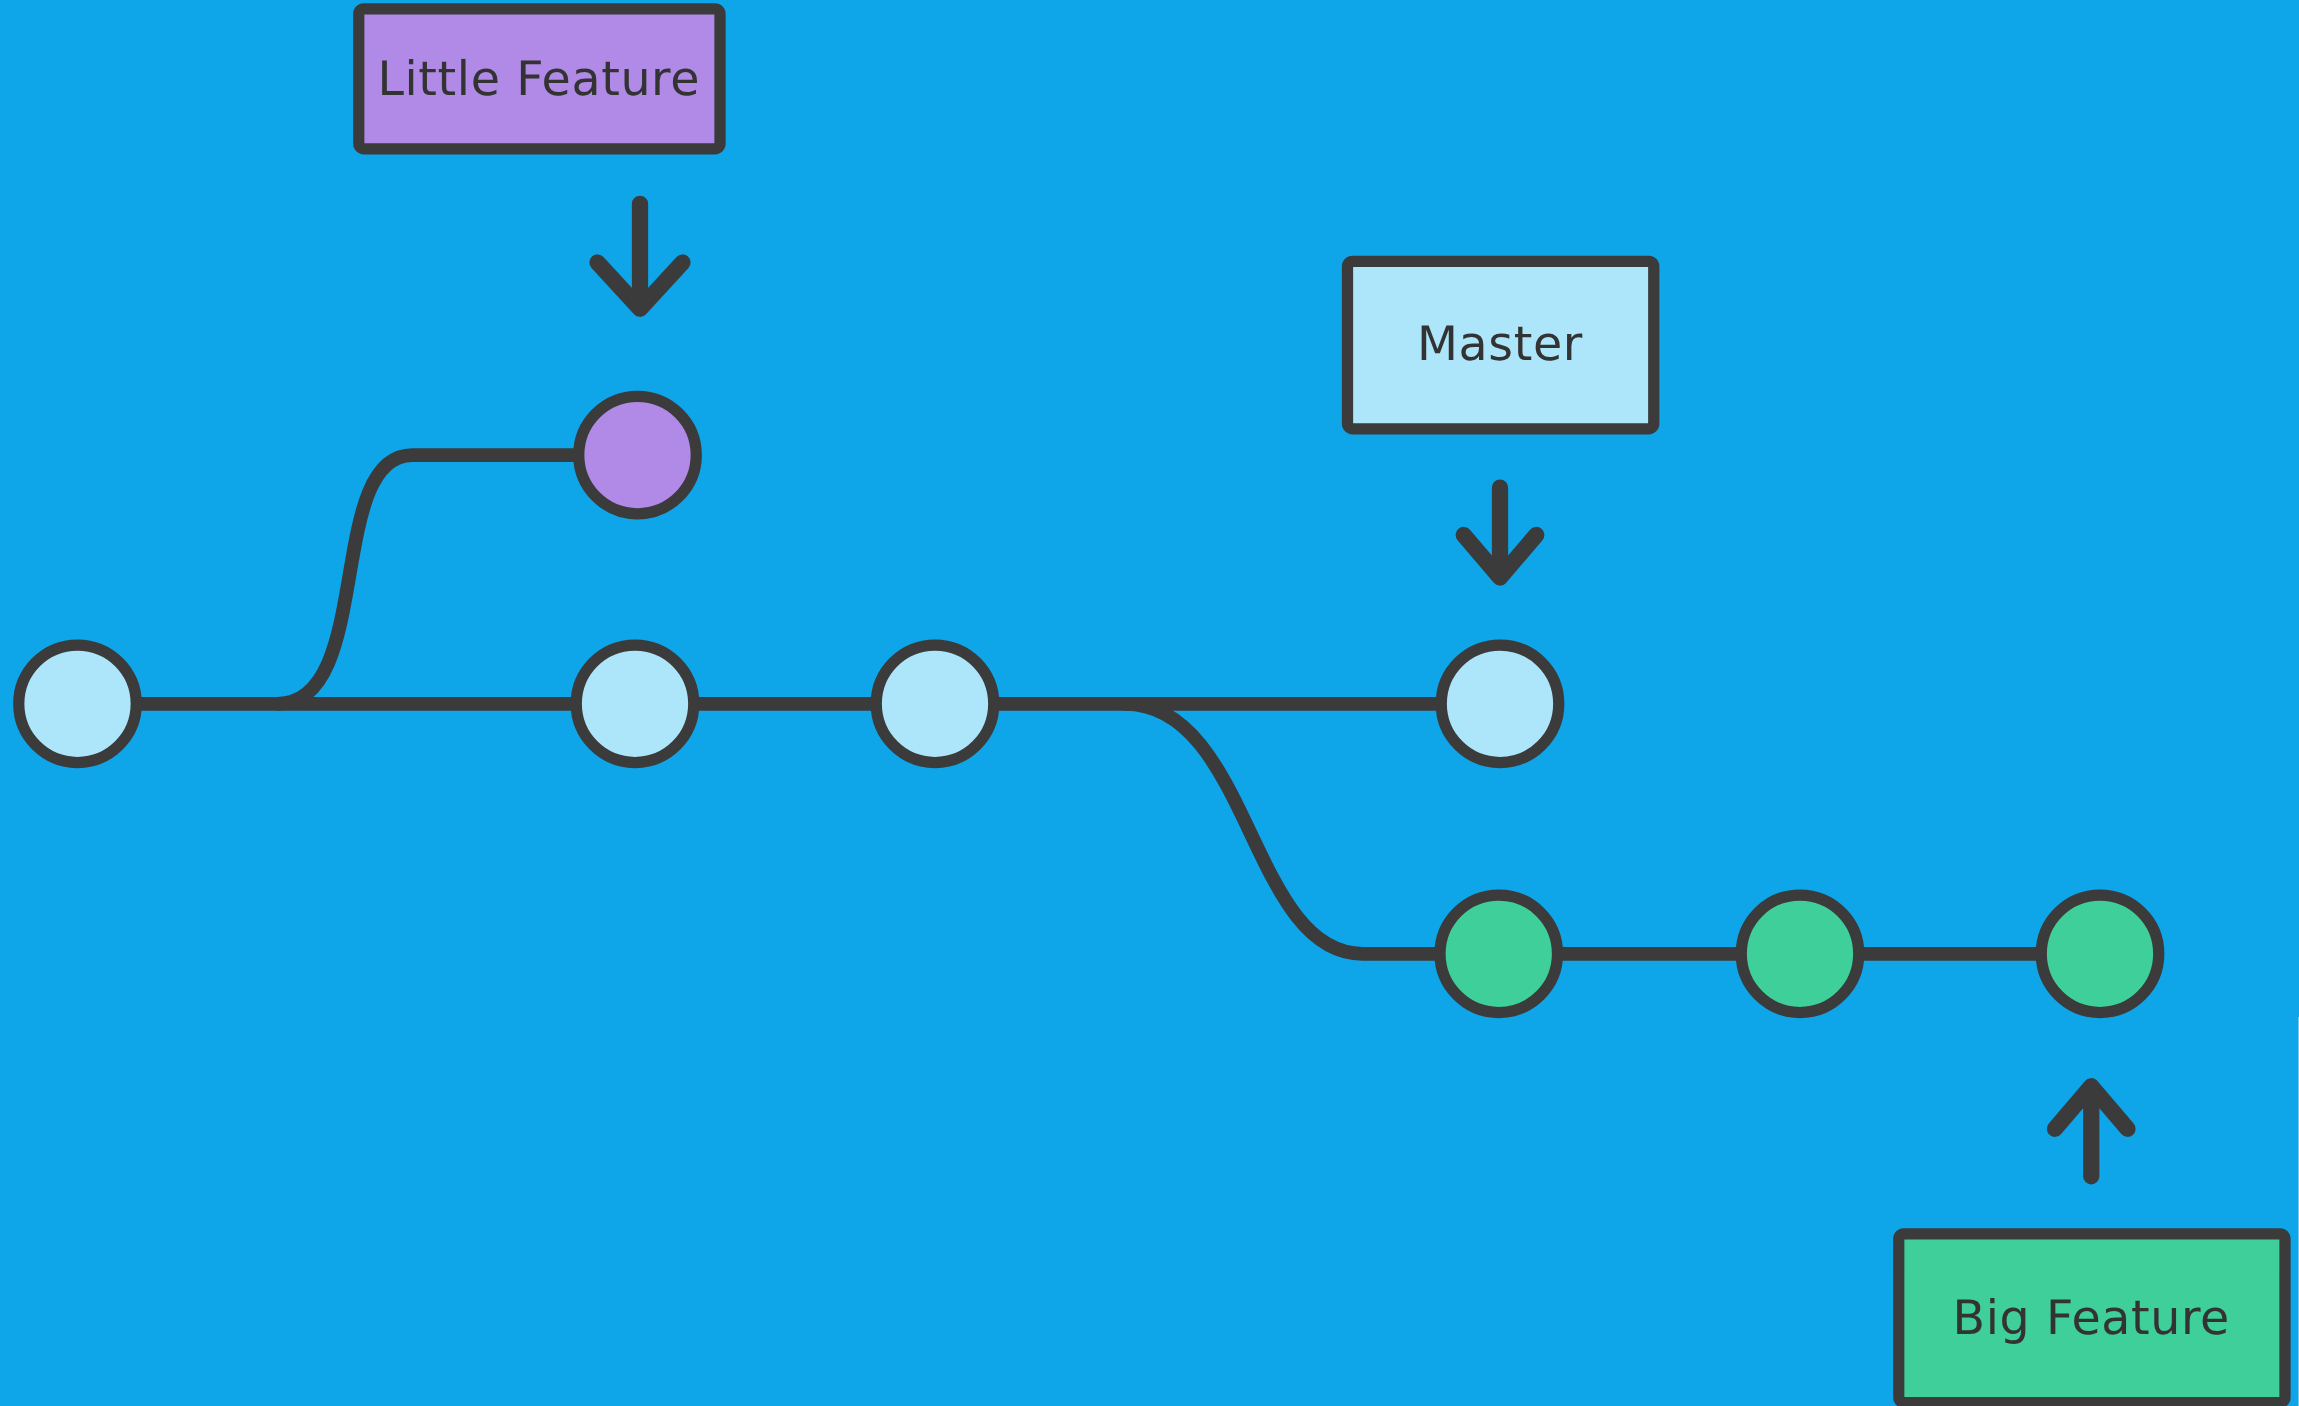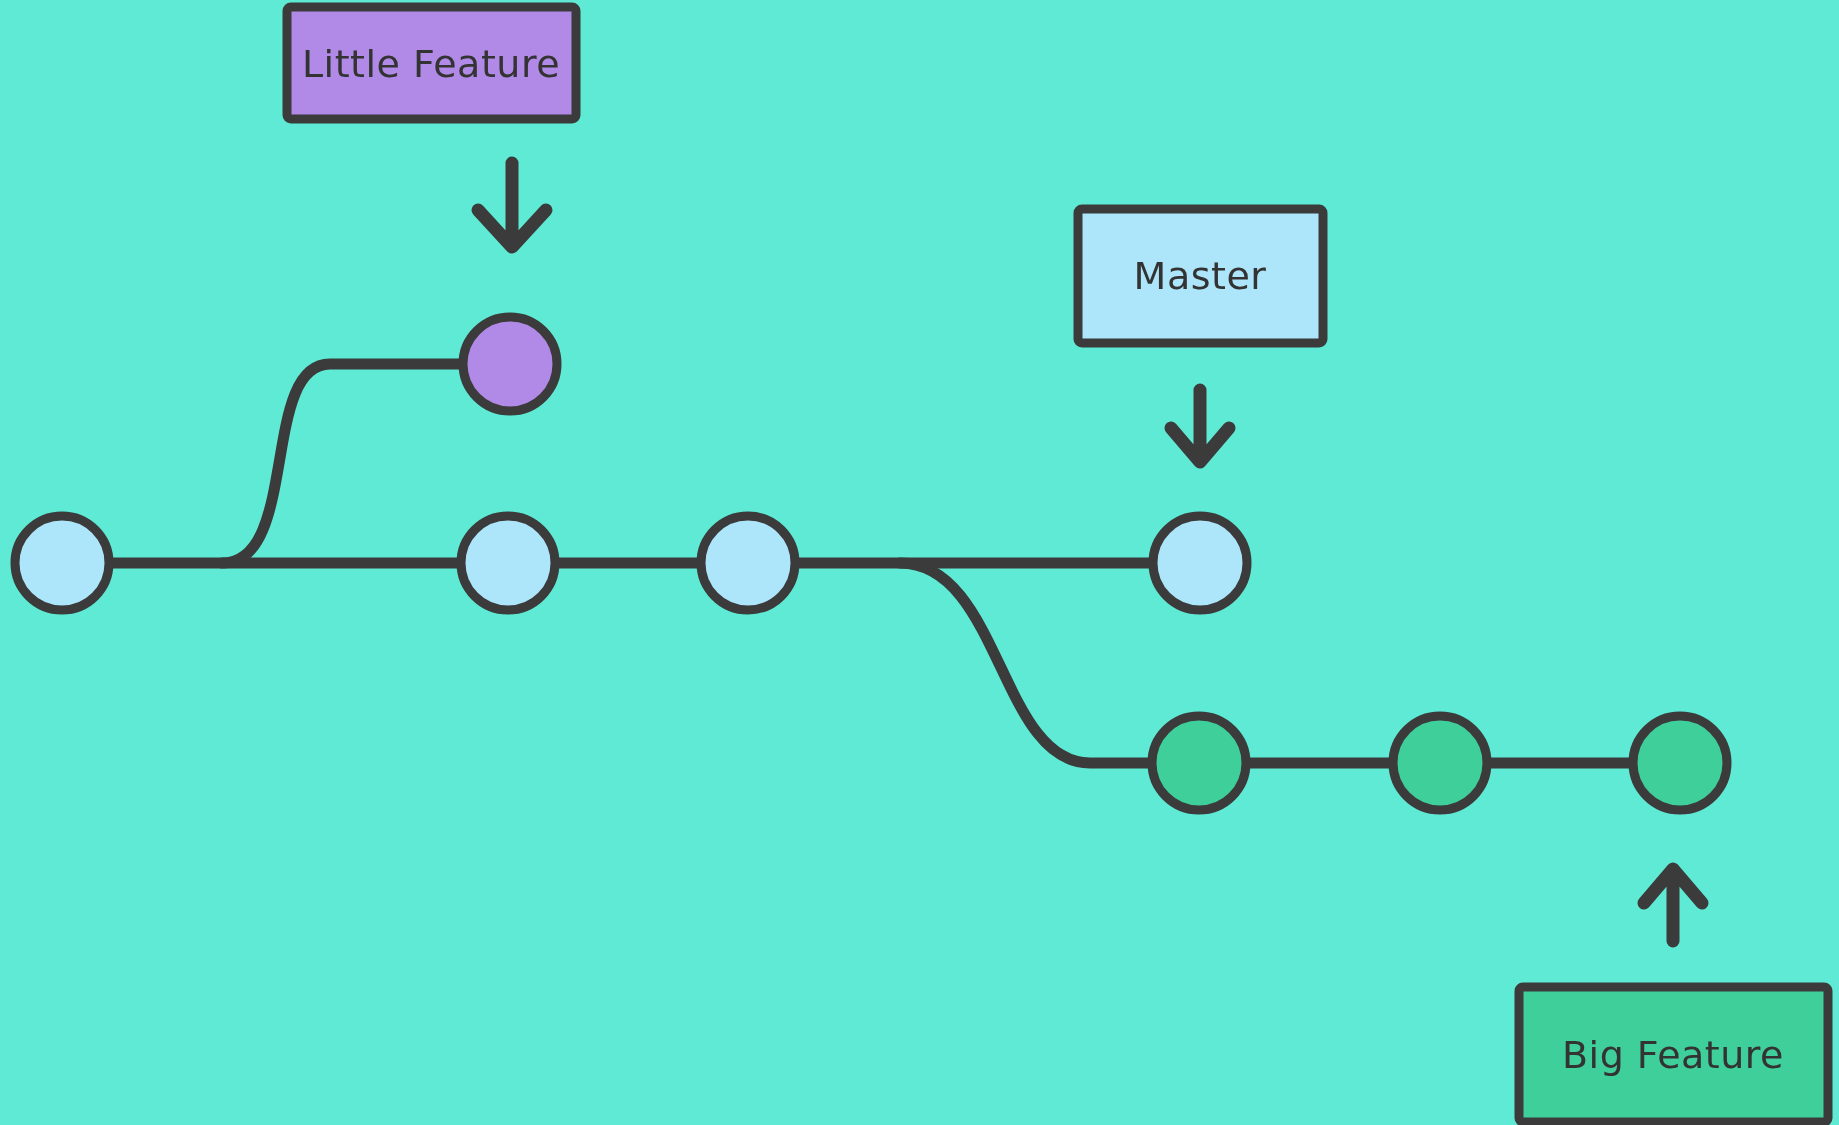--- a/index.html
+++ b/index.html
@@ -8,21 +8,21 @@
     padding: 0;
     background: #ffffff;
   }
   body {
     font-family: "DejaVu Sans", sans-serif;
   }
   #diagram-root {
     position: relative;
     width: 1839px;
     height: 1125px;
-    background: #5eead4;
+    background: #0ea5e9;
     overflow: hidden;
   }
   #diagram-svg {
     position: absolute;
     top: 0;
     left: 0;
     width: 1839px;
     height: 1125px;
     display: block;
   }

